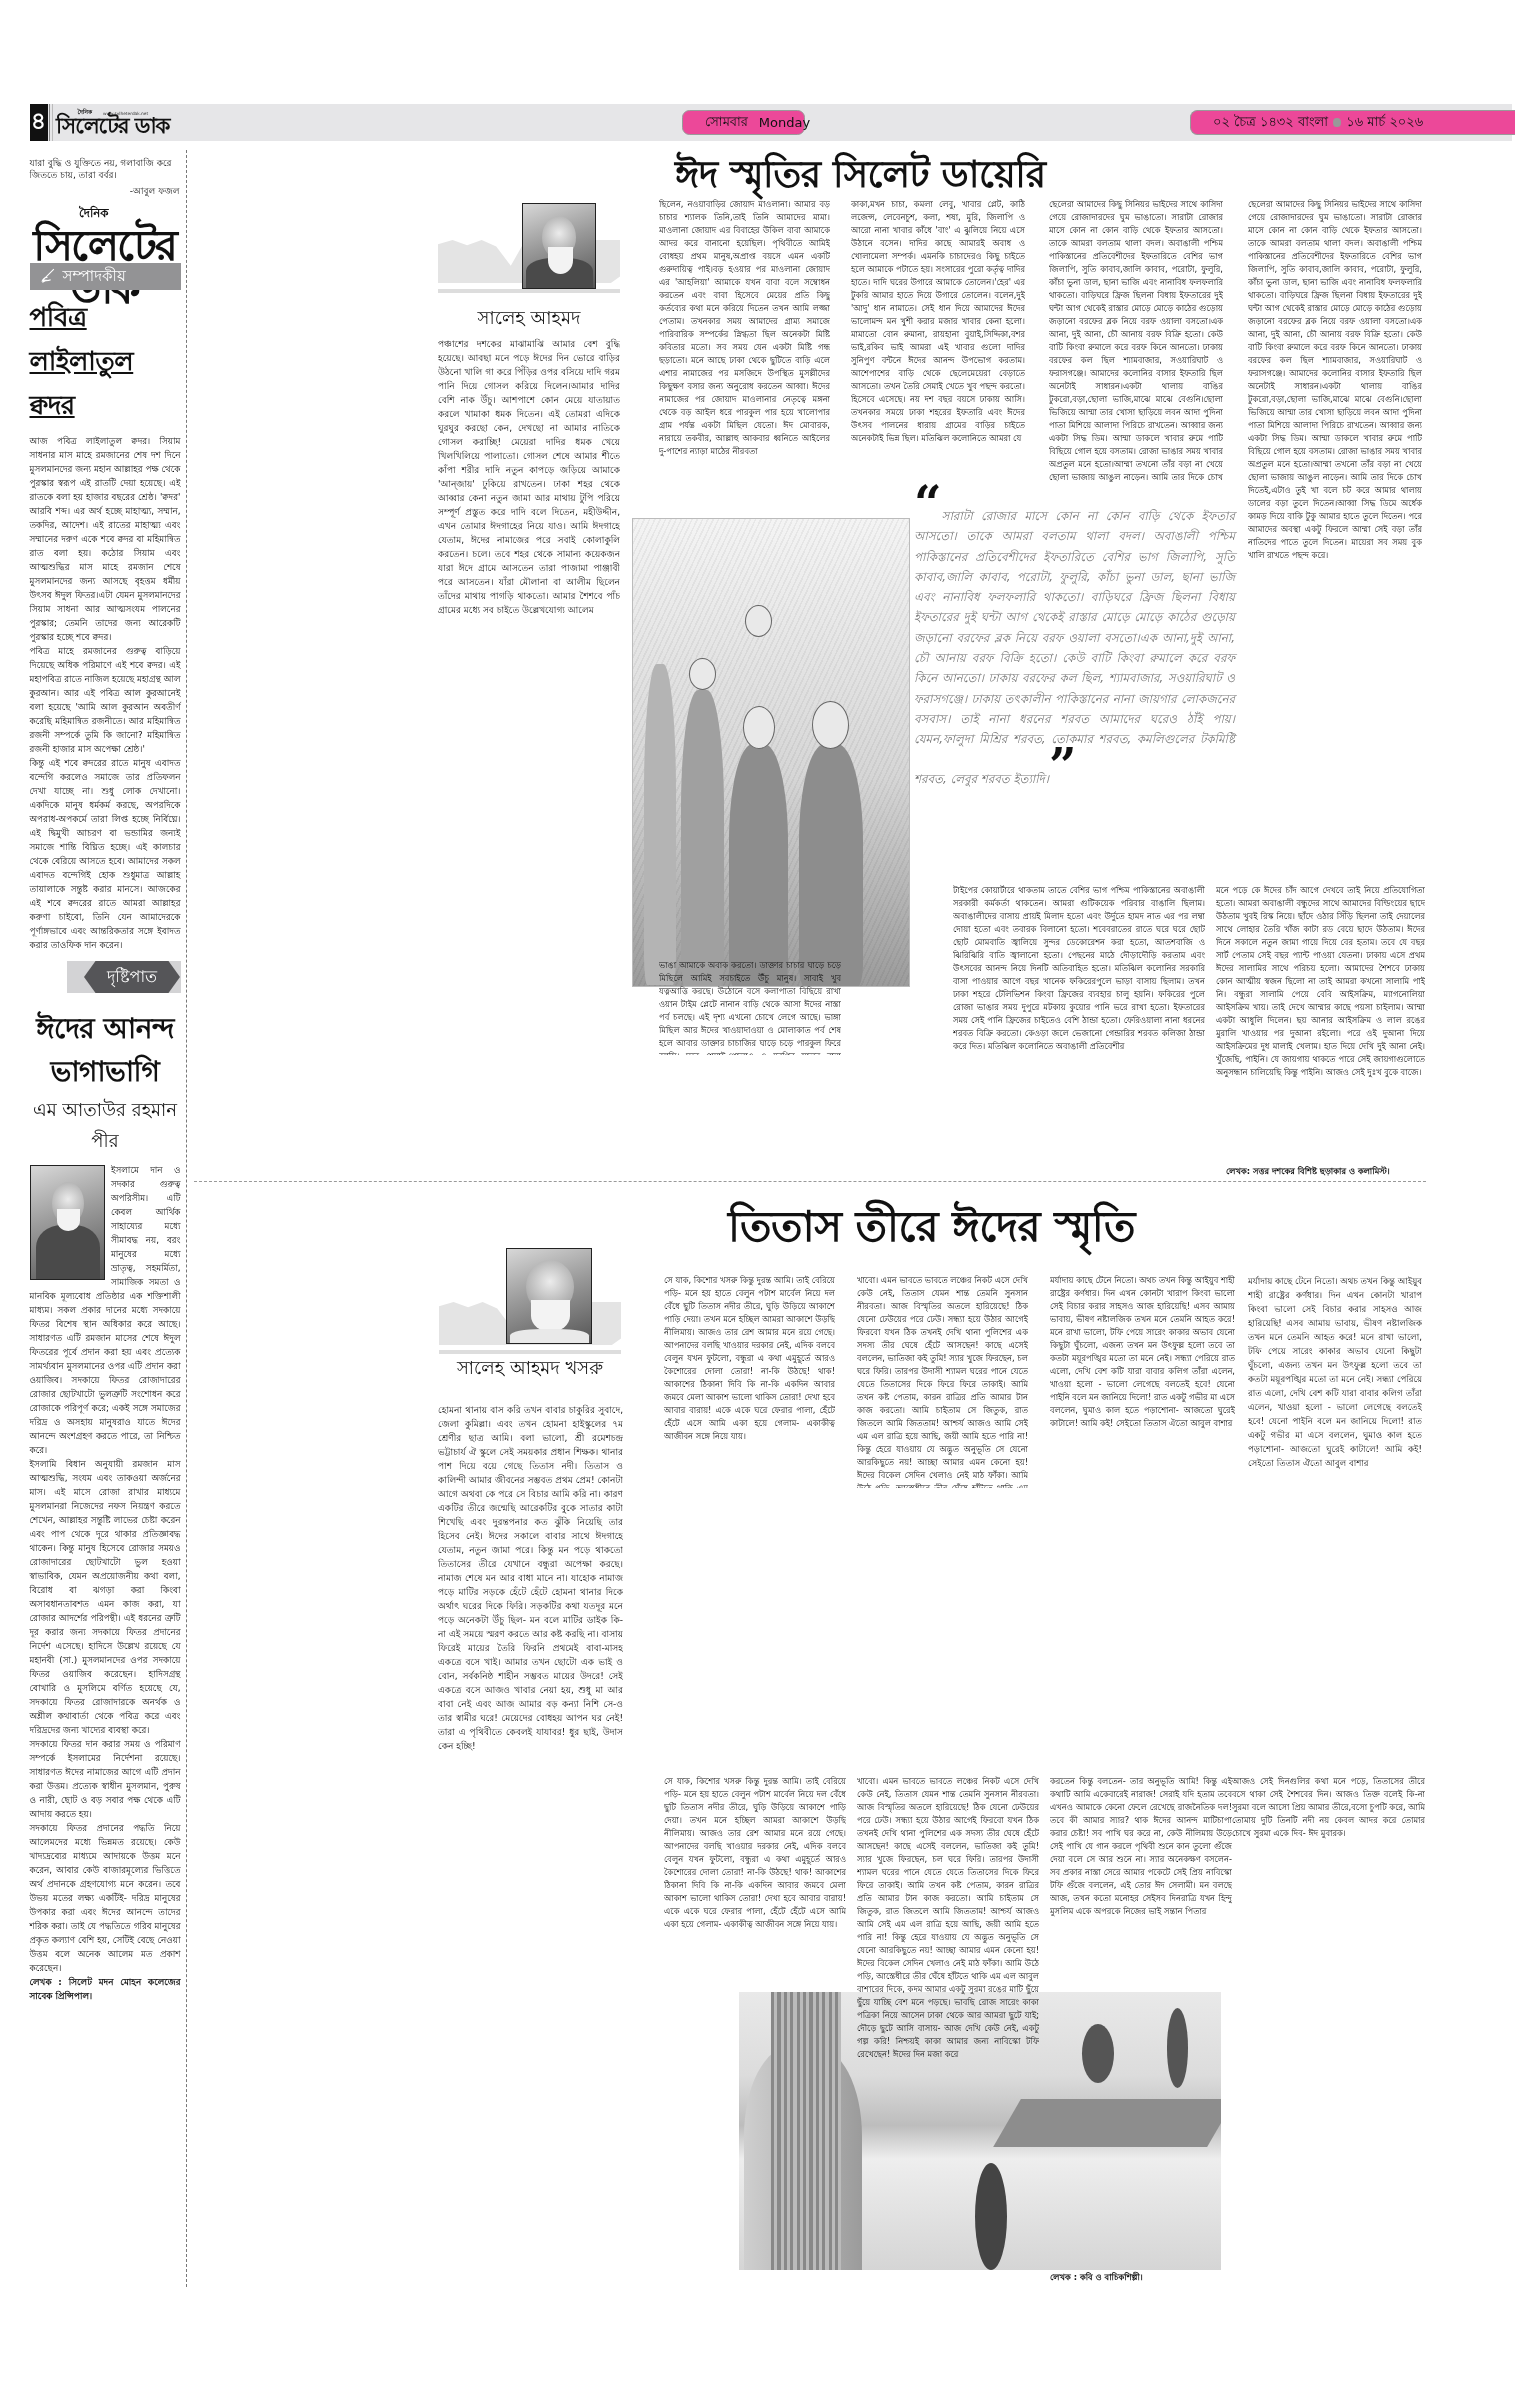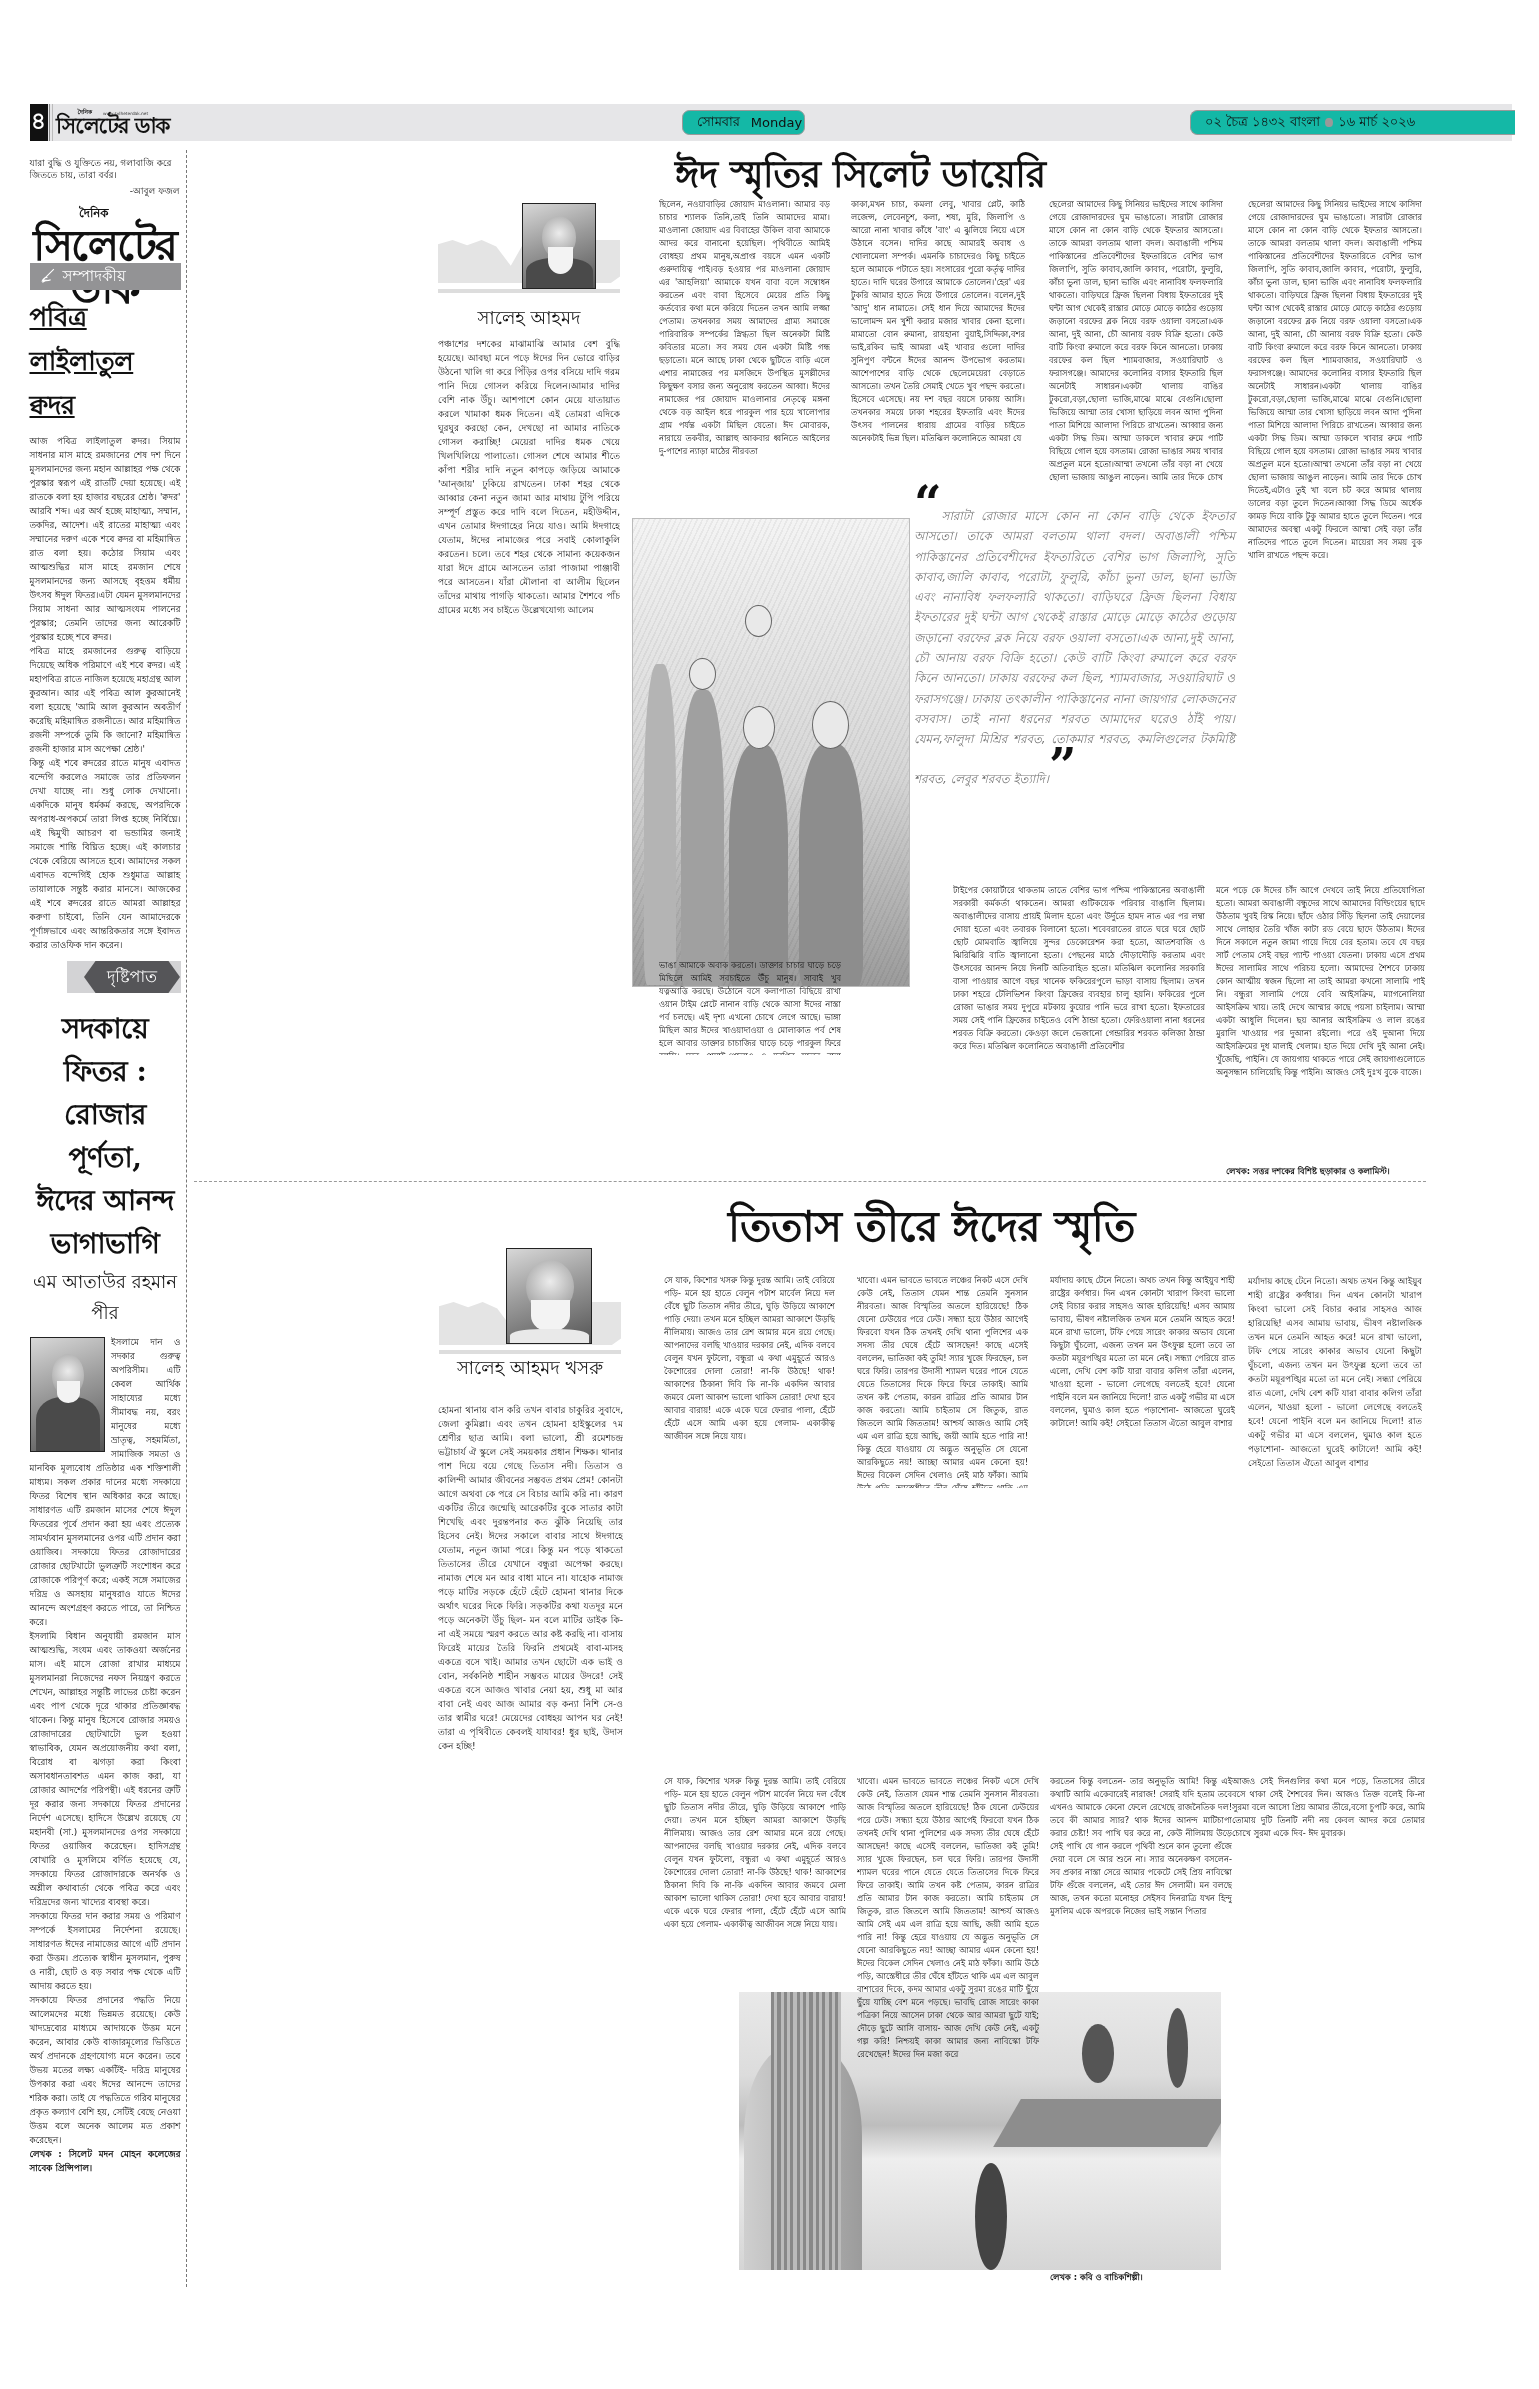--- a/index.html
+++ b/index.html
@@ -11,22 +11,22 @@
   
   .masthead-bar { left: 29.5px; top: 104px; width: 1482px; height: 37px; background: #e6e6e8; }
   .page-num { left: 29.5px; top: 104px; width: 18px; height: 37px; background: #111; color: #fff;
     font: bold 23.6px "DejaVu Sans", sans-serif; display: flex; align-items: center; justify-content: center; }
   .page-num-stripe { left: 49px; top: 104px; width: 4.3px; height: 37px; border-left: 1.6px solid #888; border-right: 1.1px solid #bbb; }
   .mini-logo { left: 56px; top: 109px; height: 30px; display: flex; flex-direction: column; }
   .mini-logo .dainik { font: bold 5.9px "DejaVu Sans", sans-serif; margin-left: 21.4px; line-height: 6.4px; }
   .mini-logo .name { font: 900 21.4px "DejaVu Sans", sans-serif; letter-spacing: -1.1px; line-height: 22.5px; }
   .mini-logo .url { position: absolute; left: 47px; top: 1.6px; font: 4.3px "DejaVu Sans", sans-serif; color: #333; white-space: nowrap; }
 
-  .pill { top: 110px; height: 25px; background: #14b8a6; border: 1.6px solid #999; border-radius: 7.5px;
-    display: flex; align-items: center; padding: 0 14px; font: 13px "DejaVu Sans", sans-serif; gap: 5.4px; white-space: nowrap; }
+  .pill { top: 110px; height: 25px; background: #ec4899; border: 1.6px solid #999; border-radius: 7.5px;
+    display: flex; align-items: center; padding: 0 22px; font: 13px "DejaVu Sans", sans-serif; gap: 5.4px; white-space: nowrap; }
   .pill .dot { width: 7.5px; height: 9.6px; border-radius: 50%; background: #999; display: inline-block; }
 
   
   .left-col { left: 29.5px; top: 145px; width: 150px; }
   .quote { font: 9px "DejaVu Sans", sans-serif; line-height: 11.8px; }
   .quote-author { text-align: right; font: 9px "DejaVu Sans", sans-serif; margin-top: 2.1px; }
   .big-logo { text-align: center; margin-top: 5.4px; }
   .big-logo .dainik { font: bold 11.8px "DejaVu Sans", sans-serif; display: block; margin-left: -21.4px; }
   .big-logo .name { font: 900 42px "DejaVu Sans", sans-serif; letter-spacing: -2.1px; line-height: 43px; }
 
@@ -133,21 +133,20 @@
     <p>কিন্তু এই শবে ক্বদরের রাতে মানুষ এবাদত বন্দেগি করলেও সমাজে তার প্রতিফলন দেখা যাচ্ছে না। শুধু লোক দেখানো। একদিকে মানুষ ধর্মকর্ম করছে, অপরদিকে অপরাধ-অপকর্মে তারা লিপ্ত হচ্ছে নির্বিঘ্নে। এই দ্বিমুখী আচরণ বা ভন্ডামির জন্যই সমাজে শান্তি বিঘ্নিত হচ্ছে। এই কালচার থেকে বেরিয়ে আসতে হবে। আমাদের সকল এবাদত বন্দেগিই হোক শুধুমাত্র আল্লাহ তায়ালাকে সন্তুষ্ট করার মানসে। আজকের এই শবে ক্বদরের রাতে আমরা আল্লাহর করুণা চাইবো, তিনি যেন আমাদেরকে পূর্ণাঙ্গভাবে এবং আন্তরিকতার সঙ্গে ইবাদত করার তাওফিক দান করেন।</p>
   </div>
 </div>
 
 <div class="abs drishti-band" style="left:67px; top:961px; width:114px;padding-left:16px;">
   <div class="drishti-tag" style="width:96px;">দৃষ্টিপাত</div>
 </div>
 
 <div class="abs" style="left:29.5px; top:999px; width:151px;">
   <div class="headline-left2">
-    <div>সদকায়ে ফিতর : রোজার পূর্ণতা,</div>
     <div>ঈদের আনন্দ ভাগাভাগি</div>
   </div>
   <div class="byline-left">এম আতাউর রহমান পীর</div>
   <div class="body-text">
     <div class="photo" style="float:left; width:75px; height:115px; margin:2.1px 6.4px 3.2px 0;">
       <div class="head" style="left:21.4px; top:16px; width:32px; height:43px;"></div>
       <div class="body" style="left:5.4px; top:59px; width:64px; height:56px;"></div>
       <div class="beard" style="left:26px; top:43px; width:23.6px; height:21.4px;"></div>
     </div>
     <p>ইসলামে দান ও সদকার গুরুত্ব অপরিসীম। এটি কেবল আর্থিক সাহায্যের মধ্যে সীমাবদ্ধ নয়, বরং মানুষের মধ্যে ভ্রাতৃত্ব, সহমর্মিতা, সামাজিক সমতা ও মানবিক মূল্যবোধ প্রতিষ্ঠার এক শক্তিশালী মাধ্যম। সকল প্রকার দানের মধ্যে সদকায়ে ফিতর বিশেষ স্থান অধিকার করে আছে। সাধারণত এটি রমজান মাসের শেষে ঈদুল ফিতরের পূর্বে প্রদান করা হয় এবং প্রত্যেক সামর্থ্যবান মুসলমানের ওপর এটি প্রদান করা ওয়াজিব। সদকায়ে ফিতর রোজাদারের রোজার ছোটখাটো ভুলত্রুটি সংশোধন করে রোজাকে পরিপূর্ণ করে; একই সঙ্গে সমাজের দরিদ্র ও অসহায় মানুষরাও যাতে ঈদের আনন্দে অংশগ্রহণ করতে পারে, তা নিশ্চিত করে।</p>

